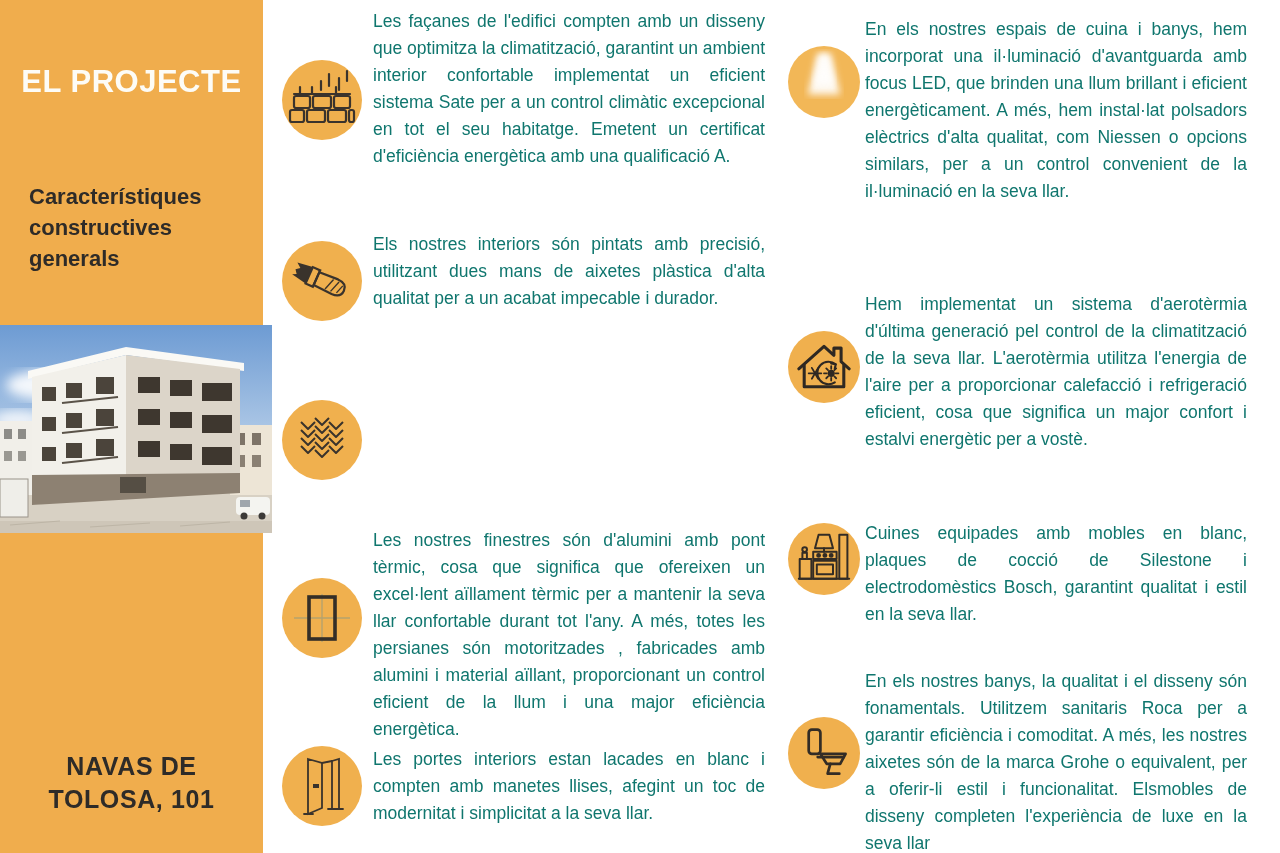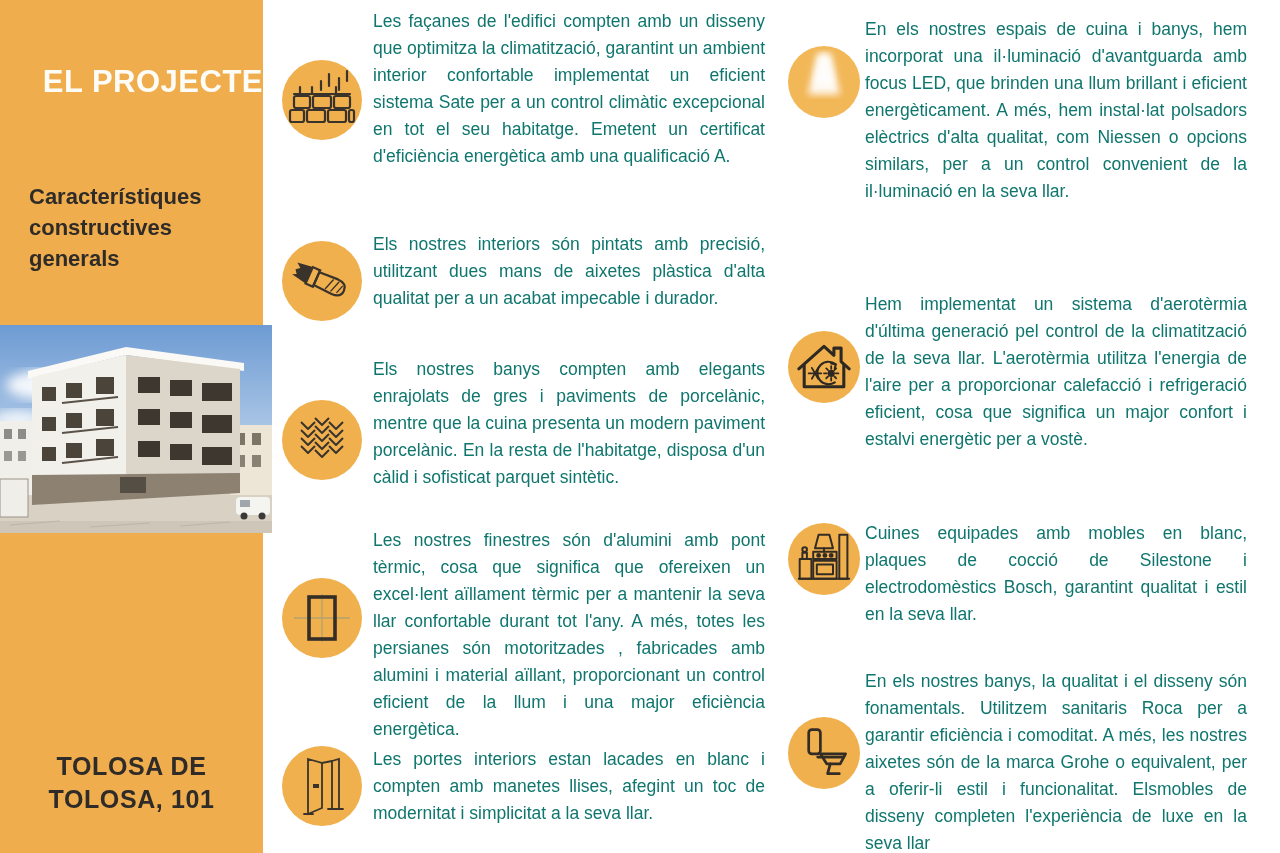--- a/index.html
+++ b/index.html
@@ -1,20 +1,20 @@
 <!DOCTYPE html>
 <html><head>
 <meta charset="utf-8">
 <style>
   html,body{margin:0;padding:0;background:#ffffff;}
   .page{position:relative;width:1280px;height:853px;background:#ffffff;overflow:hidden;
         font-family:"Liberation Sans",sans-serif;}
   
   .sidebar{position:absolute;left:0;top:0;width:263px;height:853px;background:#F0AD4D;}
-  .sb-title{position:absolute;left:0;top:64px;width:263px;margin:0;text-align:right;
+  .sb-title{position:absolute;left:0;top:64px;width:263px;margin:0;text-align:center;
             font-size:31px;font-weight:700;letter-spacing:0.5px;color:#FDFCF6;}
   .sb-sub{position:absolute;left:13px;top:165px;width:238px;margin:16px;
           font-size:22px;line-height:31px;font-weight:700;color:#2E2B28;}
   .sb-addr{position:absolute;left:0;top:750px;width:263px;text-align:center;
            font-size:25px;line-height:33px;font-weight:700;letter-spacing:0.6px;color:#2E2B28;}
   .sb-addr span{display:block;}
   .photo{position:absolute;left:0;top:325px;width:272px;height:208px;line-height:0;}
   
   .para{position:absolute;text-align:justify;font-size:17.5px;line-height:27px;
         color:#0f766e;margin:0;}
@@ -39,21 +39,21 @@
 </style>
 </head>
 <body>
 
 <div class="page">
 
   <aside class="sidebar">
     <h1 class="sb-title">EL PROJECTE</h1>
     <h2 class="sb-sub">Característiques constructives generals</h2>
     <div class="sb-addr">
-      <span>TOLOSA DE</span>
+      <span>NAVAS DE</span>
       <span>TOLOSA, 101</span>
     </div>
   </aside>
 
   <div class="photo">
     <svg viewBox="0 0 272 208" xmlns="http://www.w3.org/2000/svg">
       <defs>
         <linearGradient id="sky" x1="0" y1="0" x2="0" y2="1">
           <stop offset="0" stop-color="#6D9BD3"></stop>
             <stop offset="1" stop-color="#C9DBEE"></stop>
@@ -176,21 +176,20 @@
 
   <div class="ic icl l3i">
     <svg viewBox="0 0 80 80">
         <g stroke="#3A332C" stroke-width="2" fill="none" stroke-linejoin="round">
       <path d="M19 22 L26 29 L33 22 M19 30 L26 37 L33 30 M19 38 L26 45 L33 38 M19 46 L26 53 L33 46"></path>
       <path d="M33 18 L40 25 L47 18 M33 26 L40 33 L47 26 M33 34 L40 41 L47 34 M33 42 L40 49 L47 42 M33 50 L40 57 L47 50"></path>
       <path d="M47 22 L54 29 L61 22 M47 30 L54 37 L61 30 M47 38 L54 45 L61 38 M47 46 L54 53 L61 46"></path>
     </g>
       </svg>
   </div>
-  <p class="para pl l3t">Els nostres banys compten amb elegants enrajolats de gres i paviments de porcelànic, mentre que la cuina presenta un modern paviment porcelànic. En la resta de l'habitatge, disposa d'un càlid i sofisticat parquet sintètic.</p>
 
   <div class="ic icl l4i">
     <svg viewBox="0 0 80 80">
       <g stroke="#B5A36E" stroke-width="1.4">
         <line x1="12" y1="40" x2="68" y2="40"></line>
           <line x1="40" y1="16" x2="40" y2="64"></line>
       </g>
       <rect x="27" y="19" width="26" height="42" fill="none" stroke="#342E27" stroke-width="3.6"></rect>
     </svg>
   </div>

